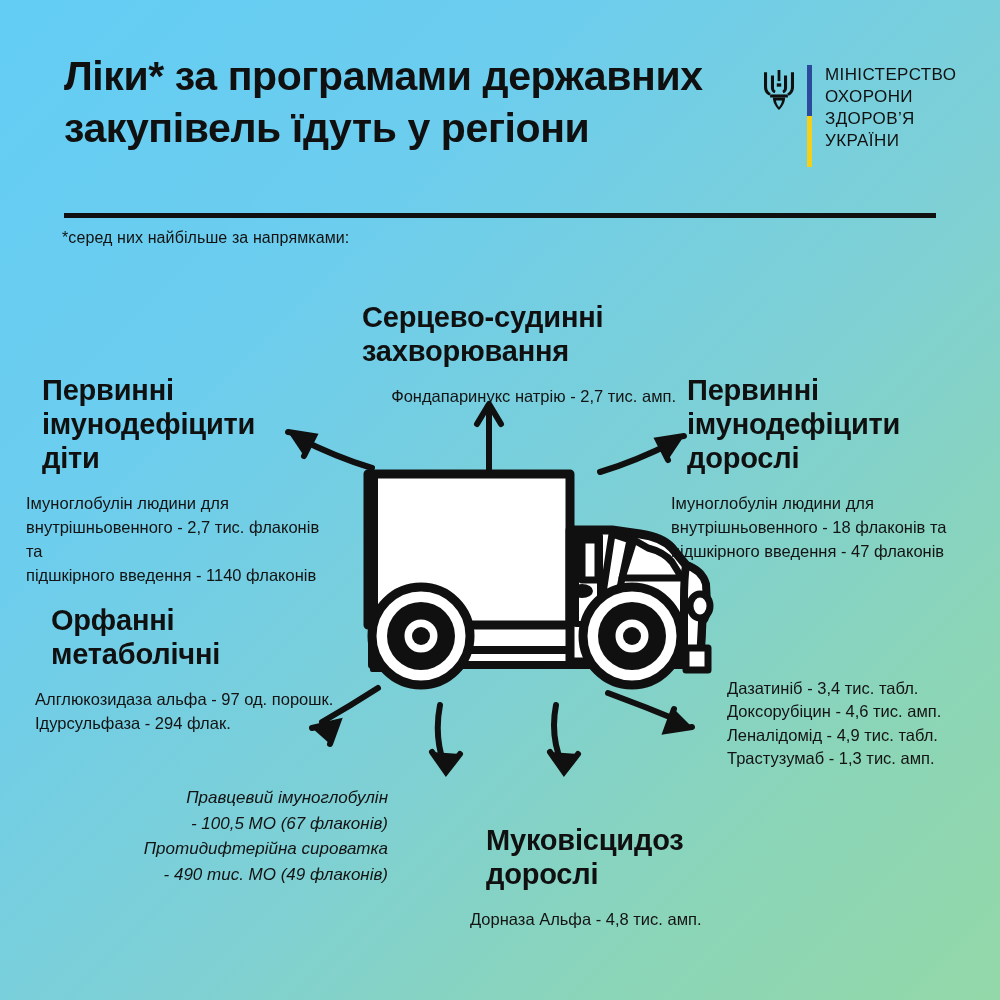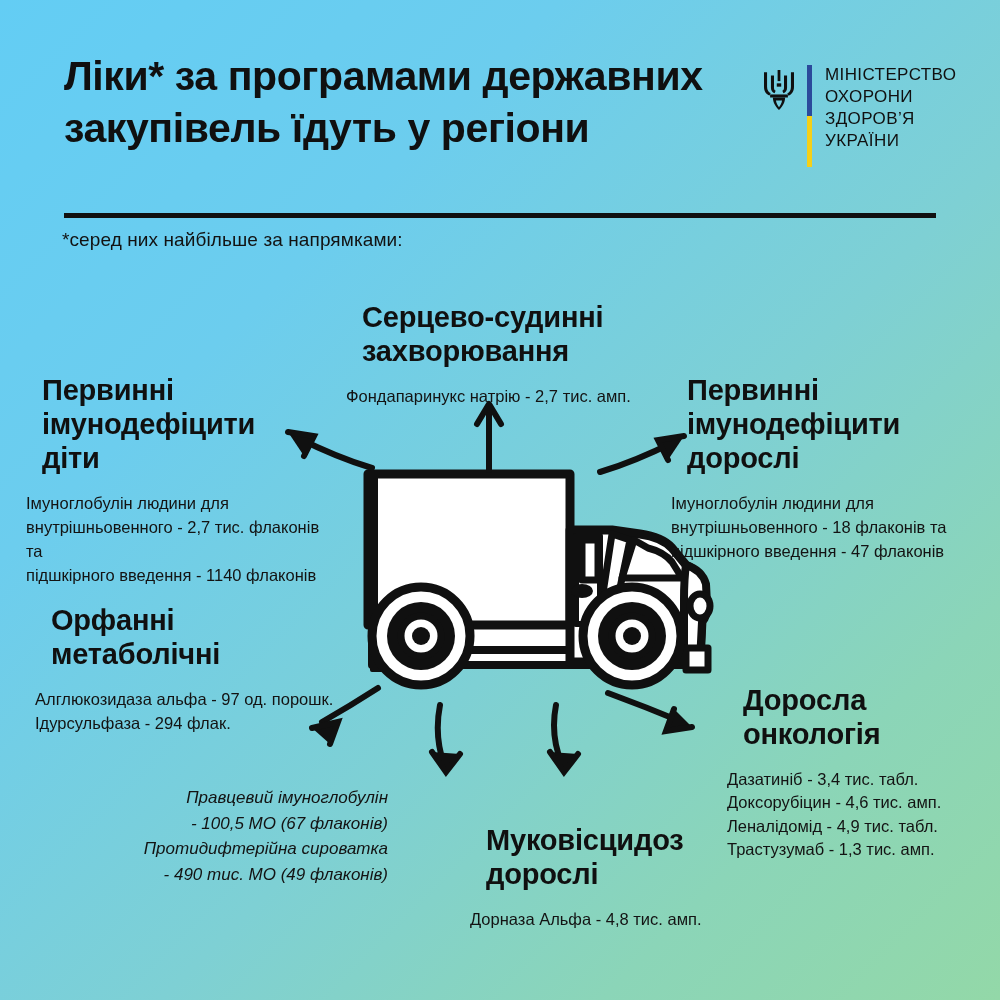--- a/index.html
+++ b/index.html
@@ -39,21 +39,21 @@
     left: 64px;
     top: 213px;
     width: 872px;
     height: 5px;
     background: #101010;
   }
   .subtitle {
     position: absolute;
     left: 62px;
     top: 229px;
-    font-size: 19px;
+    font-size: 16px;
     color: #121212;
     letter-spacing: 0.1px;
   }
 
   
   .logo {
     position: absolute;
     left: 762px;
     top: 62px;
     display: flex;
@@ -96,21 +96,21 @@
   .block p {
     margin: 9px 0 0 0;
     font-size: 16.5px;
     line-height: 1.45;
     color: #131313;
     white-space: pre-line;
   }
   .block.plain p { margin-top: 0; }
 
   #blk-cardio    { left: 346px; top: 285px; width: 330px; }
-  #blk-cardio p  { margin-top: 7px; }
+  #blk-cardio p  { margin-top: 7px; text-align: right; }
   #blk-pid-kids  { left: 26px;  top: 358px; width: 300px; }
   #blk-pid-adult { left: 671px; top: 358px; width: 312px; }
   #blk-orphan    { left: 35px;  top: 588px; width: 350px; }
   #blk-tetanus   { left: 118px; top: 785px; width: 270px; text-align: right; }
   #blk-tetanus p { font-size: 17px; line-height: 1.5; font-style: italic; }
   #blk-cf        { left: 470px; top: 808px; width: 260px; }
   #blk-onco      { left: 727px; top: 668px; width: 265px; }
   #blk-onco p    { line-height: 1.42; }
 
   
@@ -278,21 +278,19 @@
  - 490 тис. МО (49 флаконів)</p>
   </div>
 
   <div class="block" id="blk-cf">
     <h3>Муковісцидоз
 дорослі</h3>
     <p>Дорназа Альфа - 4,8 тис. амп.</p>
   </div>
 
   <div class="block" id="blk-onco">
-    <h3>Доросла
-онкологія</h3>
     <p>Дазатиніб - 3,4 тис. табл.
 Доксорубіцин - 4,6 тис. амп.
 Леналідомід - 4,9 тис. табл.
 Трастузумаб - 1,3 тис. амп.</p>
   </div>
 
 </div>
 
 </body></html>

